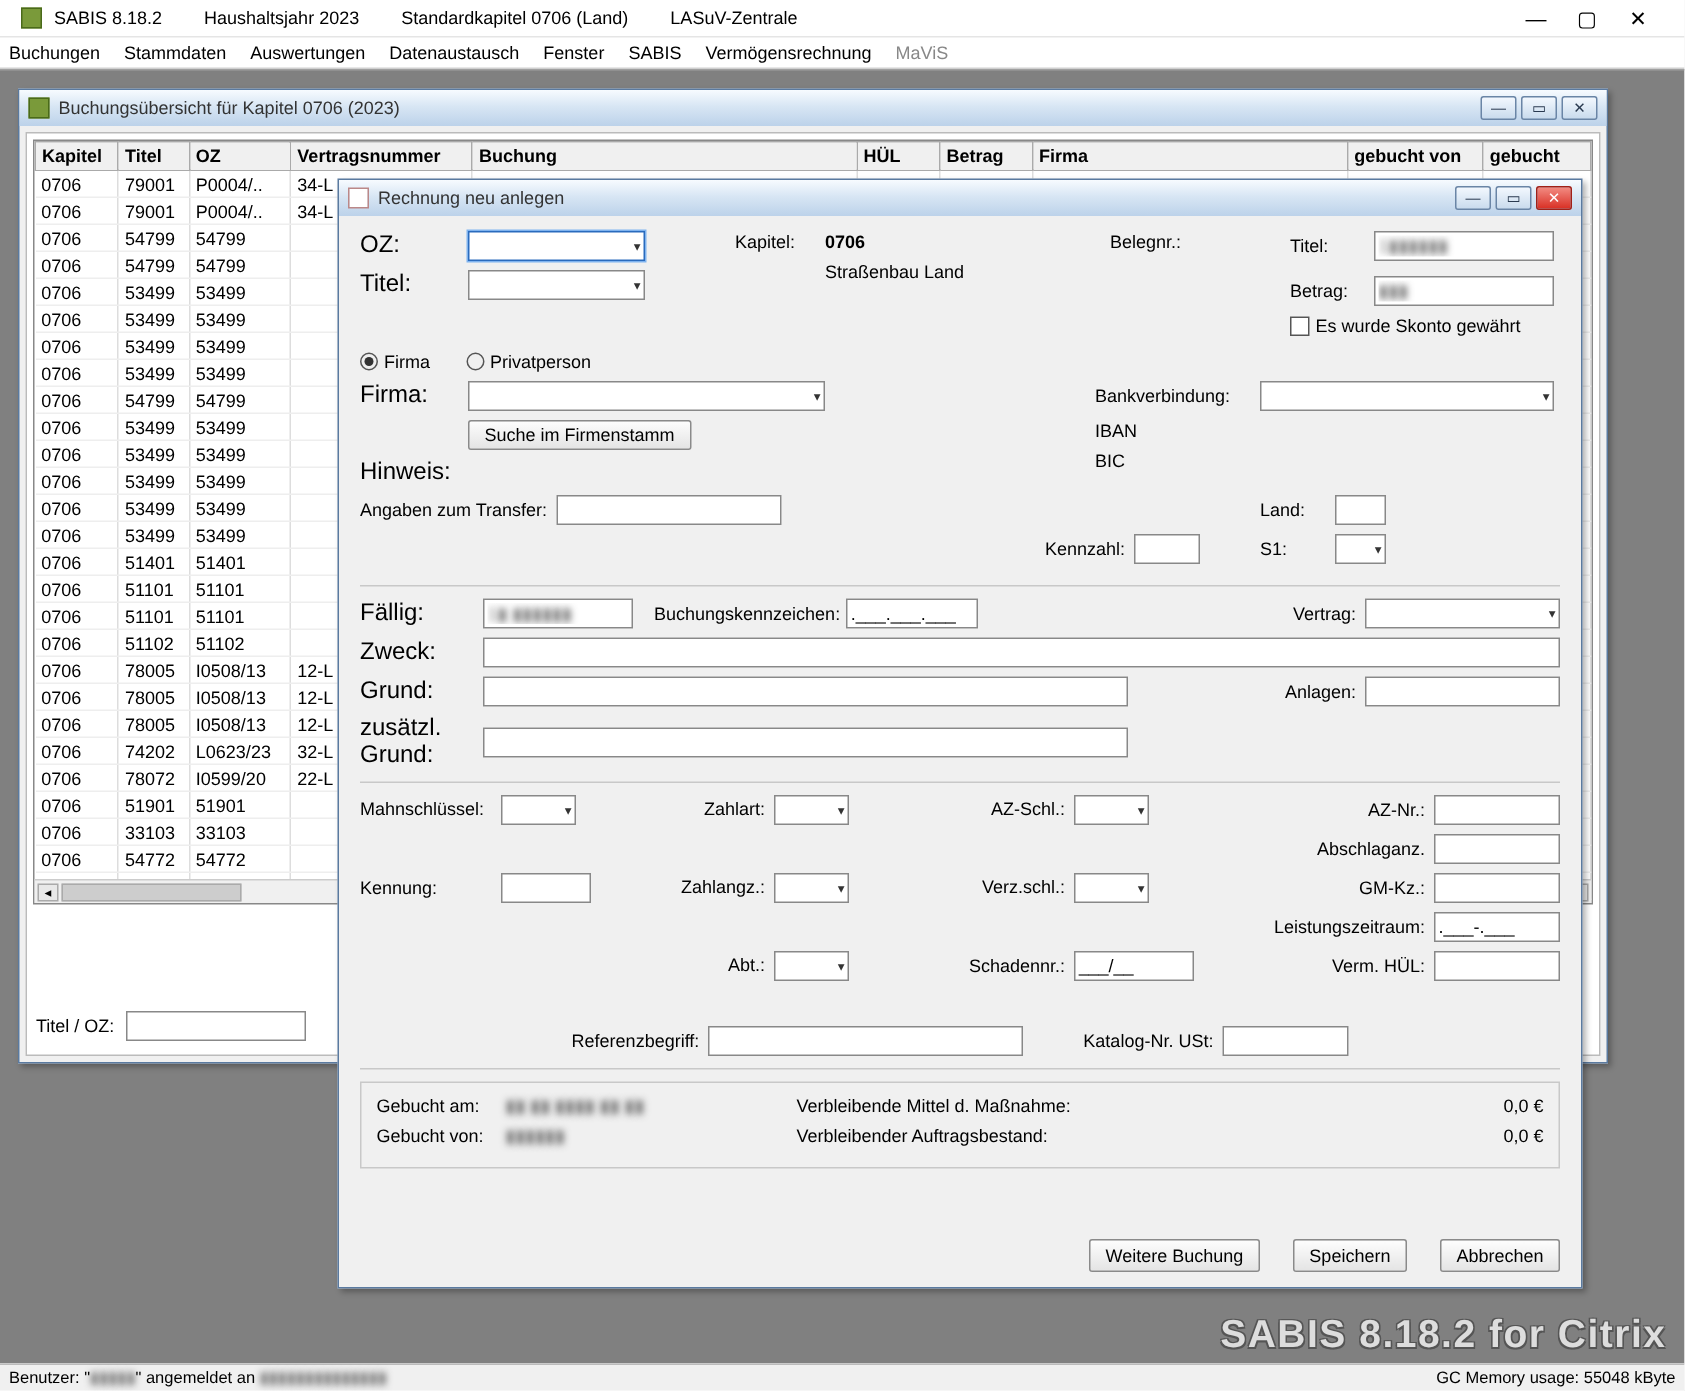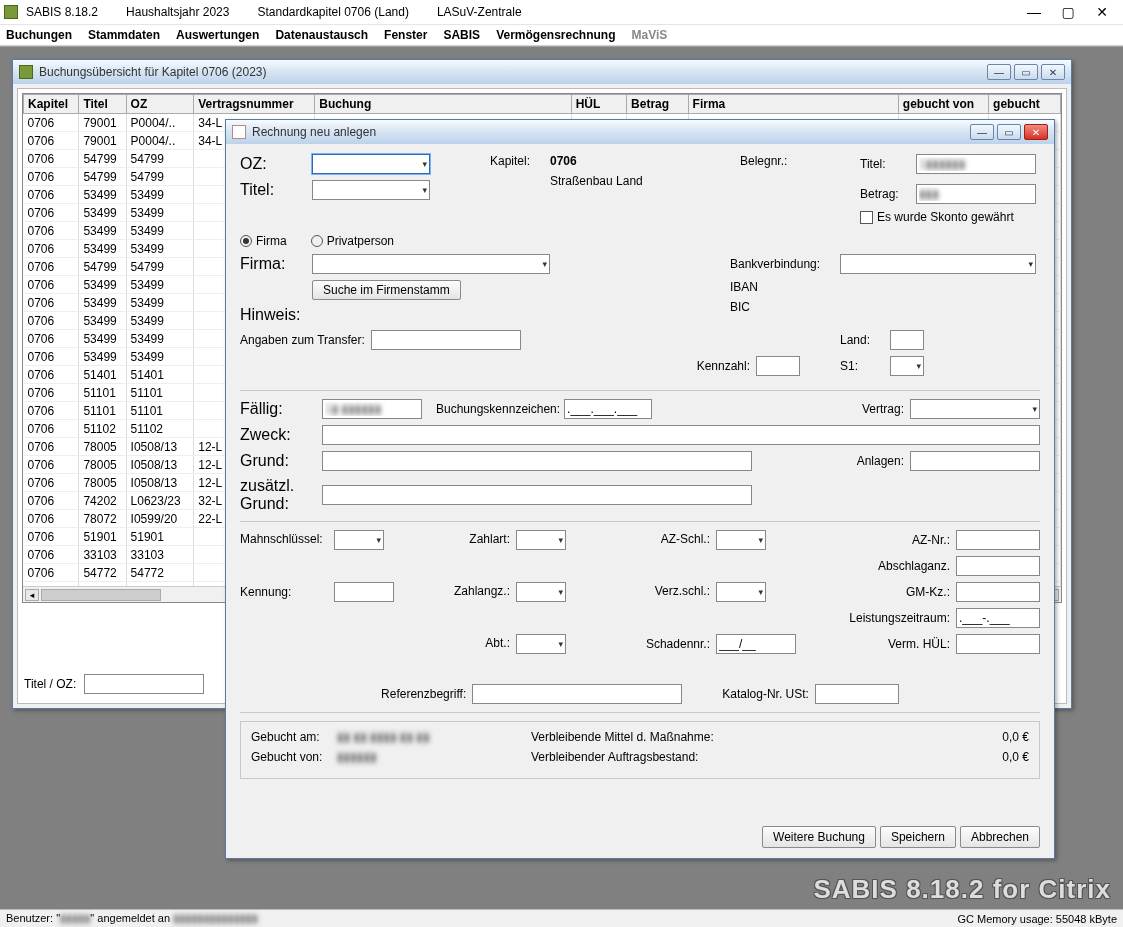--- a/index.html
+++ b/index.html
@@ -10,35 +10,35 @@
     background: #fff;
     color: #000;
     width: 1123px; height: 927px;
     overflow: hidden;
     position: relative;
   }
   
   .titlebar {
     height: 24px;
     display: flex; align-items: center;
-    padding: 0 4px;
+    padding: 0 14px;
     background: #fff;
   }
   .titlebar .appicon { width:14px; height:14px; background:#7a9a3a; margin-right:8px; border:1px solid #4a6a1a;}
   .titlebar .seg { margin-right: 28px; }
   .titlebar .winbtns { margin-left:auto; display:flex; }
   .titlebar .winbtns div { width:34px; height:22px; display:flex; align-items:center; justify-content:center; font-size:14px;}
   
   .menubar {
     height: 22px; display:flex; align-items:center;
     border-top:1px solid #e5e5e5;
     border-bottom:1px solid #d0d0d0;
     padding: 0 6px;
   }
-  .menubar span { margin-right:16px; cursor:default;font-weight:bold;}
+  .menubar span { margin-right:16px; cursor:default;}
   .menubar .disabled { color:#888; }
   
   .mdi {
     position:absolute; left:0; right:0; top:46px; bottom:18px;
     background:#808080;
     border-top:1px solid #a0a0a0;
   }
   
   .watermark {
     position:absolute; right:12px; bottom:4px;
@@ -110,21 +110,21 @@
   .field { border:1px solid #888; height:20px; padding:0 2px; background:#fff; font-size:12px;}
   .combo { border:1px solid #888; height:20px; background:#fff; display:inline-flex; align-items:center; justify-content:flex-end; padding-right:2px;}
   .combo::after{content:"▾"; font-size:9px; color:#333; margin-left:4px;}
   .combo.focus{ border:1px solid #2a6bbd; outline:1px solid #7fb3ef;}
   .chk { width:13px; height:13px; border:1px solid #555; background:#fff; display:inline-block; margin-right:4px; vertical-align:middle;}
   .radio { width:12px;height:12px;border:1px solid #555;border-radius:50%;display:inline-block;margin-right:4px;vertical-align:middle;position:relative;}
   .radio.sel::after{content:"";position:absolute;left:2px;top:2px;width:6px;height:6px;border-radius:50%;background:#333;}
   .sep { height:1px; background:#c8c8c8; margin:8px 0;}
   .footer-box { border:1px solid #c8c8c8; padding:8px 10px; display:flex; gap:40px; font-size:12px;}
   .blur { color:transparent; text-shadow:0 0 5px rgba(60,60,60,.7);}
-  .dlg-btns { position:absolute; right:14px; bottom:10px; display:flex; gap:4px;}
+  .dlg-btns { position:absolute; right:14px; bottom:10px; display:flex; gap:22px;}
   
   .statusbar {
     position:absolute; left:0; right:0; bottom:0; height:18px;
     background:#f0f0f0; border-top:1px solid #bbb;
     display:flex; align-items:center; font-size:11px; padding:0 6px;
     justify-content:space-between;
   }
 </style>
 </head>
 <body>

